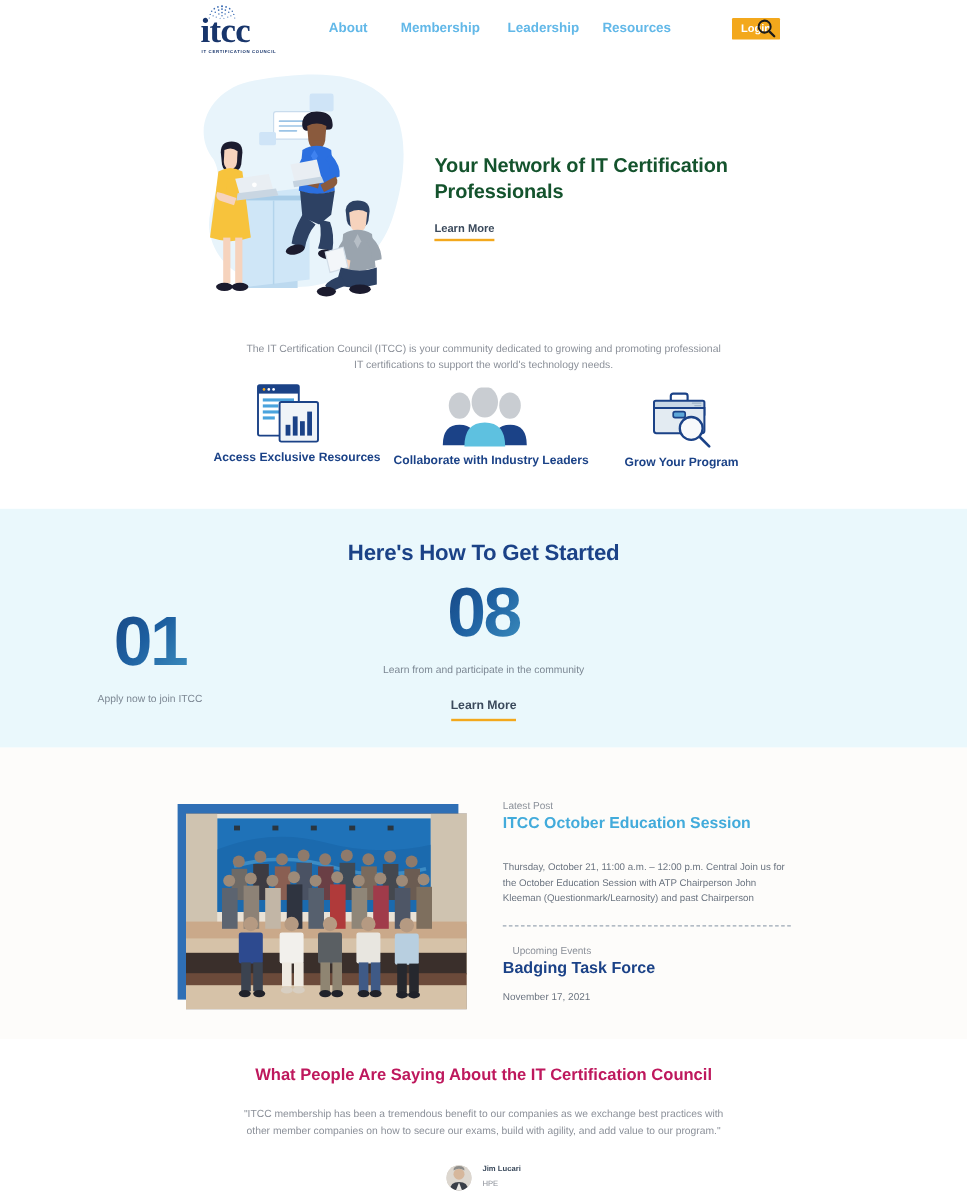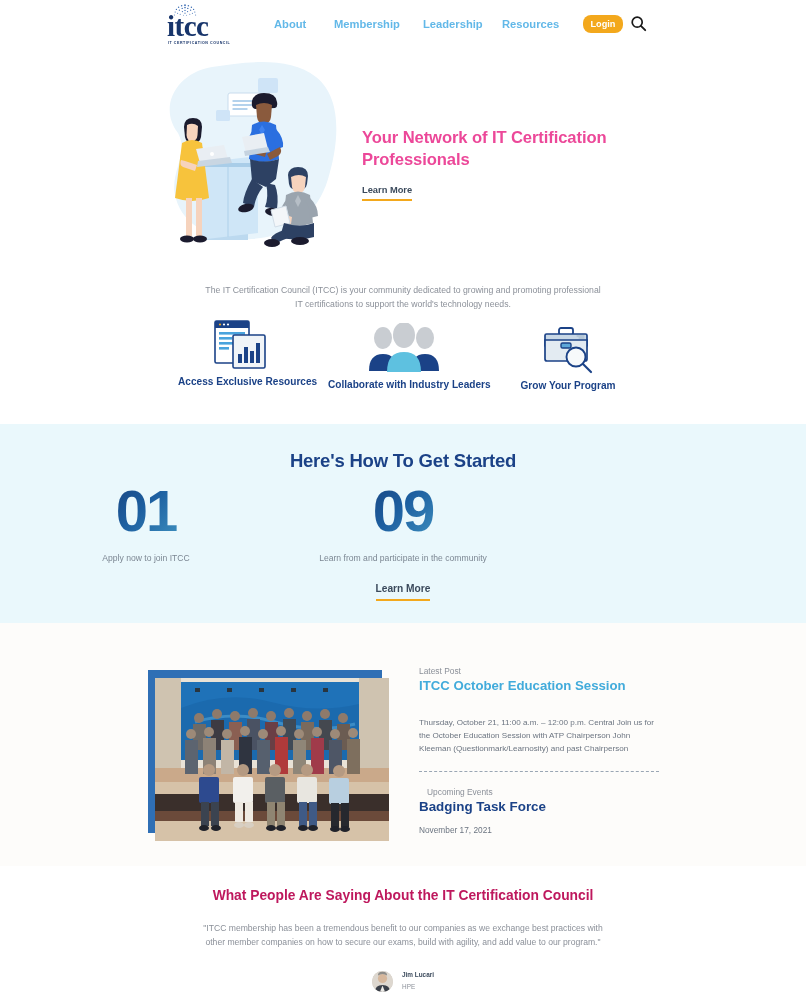--- a/index.html
+++ b/index.html
@@ -37,40 +37,40 @@
   .nav-link {
     position: absolute; top: 17px;
     font-size: 11.2px; line-height: 14px; font-weight: 600;
     color: #62b8e8; text-decoration: none; white-space: nowrap;
   }
   .nav-link:nth-child(1) { left: 12px; }
   .nav-link:nth-child(2) { left: 72px; }
   .nav-link:nth-child(3) { left: 161px; }
   .nav-link:nth-child(4) { left: 240px; }
   .login-btn {
-    position: absolute; left: 583px; top: 15px;
+    position: absolute; left: 610px; top: 15px;
     width: 40px; height: 18px;
-    background: #f3a81c; border: none; border-radius: 8px;
+    background: #f3a81c; border: none; border-radius: 1px;
     color: #ffffff; font-size: 9.2px; font-weight: 600;
     font-family: "Liberation Sans", sans-serif;
     cursor: pointer; line-height: 18px; text-align: center; padding: 0;
   }
   .search-btn {
     position: absolute; left: 630px; top: 15px;
     width: 17px; height: 17px; background: none; border: none;
     cursor: pointer; padding: 0;
   }
 
   
   .hero { position: absolute; top: 52px; left: 0; width: 806px; height: 210px; }
   .hero-illus { position: absolute; left: 140px; top: 3px; width: 222px; height: 200px; }
   .hero-copy { position: absolute; left: 362px; top: 75px; width: 260px; }
   .hero-title {
     font-size: 16.6px; line-height: 22px; font-weight: 700;
-    color: #ec4899; letter-spacing: -0.1px;
+    color: #14532d; letter-spacing: -0.1px;
   }
   .learn-more-link {
     display: inline-block; margin-top: 14px;
     font-size: 9.3px; font-weight: 700; color: #3b4a5c;
     text-decoration: none; padding-bottom: 4px;
     border-bottom: 2px solid #f3a81c;
   }
 
   
   .intro-para {
@@ -106,21 +106,21 @@
     font-size: 58px; line-height: 58px; font-weight: 700;
     letter-spacing: -2px;
     background: linear-gradient(135deg, #16356e 18%, #1d5fa0 48%, #57b6d8 88%);
     -webkit-background-clip: text; background-clip: text;
     -webkit-text-fill-color: transparent; color: #1b4287;
   }
   .step-desc {
     font-size: 8.6px; line-height: 12px; color: #7c8793;
     margin-top: 12px; white-space: nowrap;
   }
-  .step-1 { left: 26px; width: 240px; }
+  .step-1 { left: 5px; width: 240px; margin-top: 24px; }
   .step-2 { left: 283px; width: 240px; }
   .step-3 { left: 551px; width: 240px; }
   .started-cta {
     position: absolute; left: 0; top: 154px; width: 806px; text-align: center;
   }
   .started-cta a {
     display: inline-block; font-size: 10.2px; font-weight: 700;
     color: #3b4a5c; text-decoration: none; padding-bottom: 5px;
     border-bottom: 2px solid #f3a81c;
   }
@@ -376,21 +376,21 @@
 </section>
 
 <section class="started">
   <h2 class="started-title">Here's How To Get Started</h2>
 
   <div class="step step-1">
     <div class="step-num">01</div>
     <div class="step-desc">Apply now to join ITCC</div>
   </div>
   <div class="step step-2">
-    <div class="step-num">09</div>
+    <div class="step-num">08</div>
     <div class="step-desc">Learn from and participate in the community</div>
   </div>
 
   <div class="started-cta">
     <a href="#">Learn More</a>
   </div>
 </section>
 
 <section class="posts-section">
   <div class="photo-frame">

